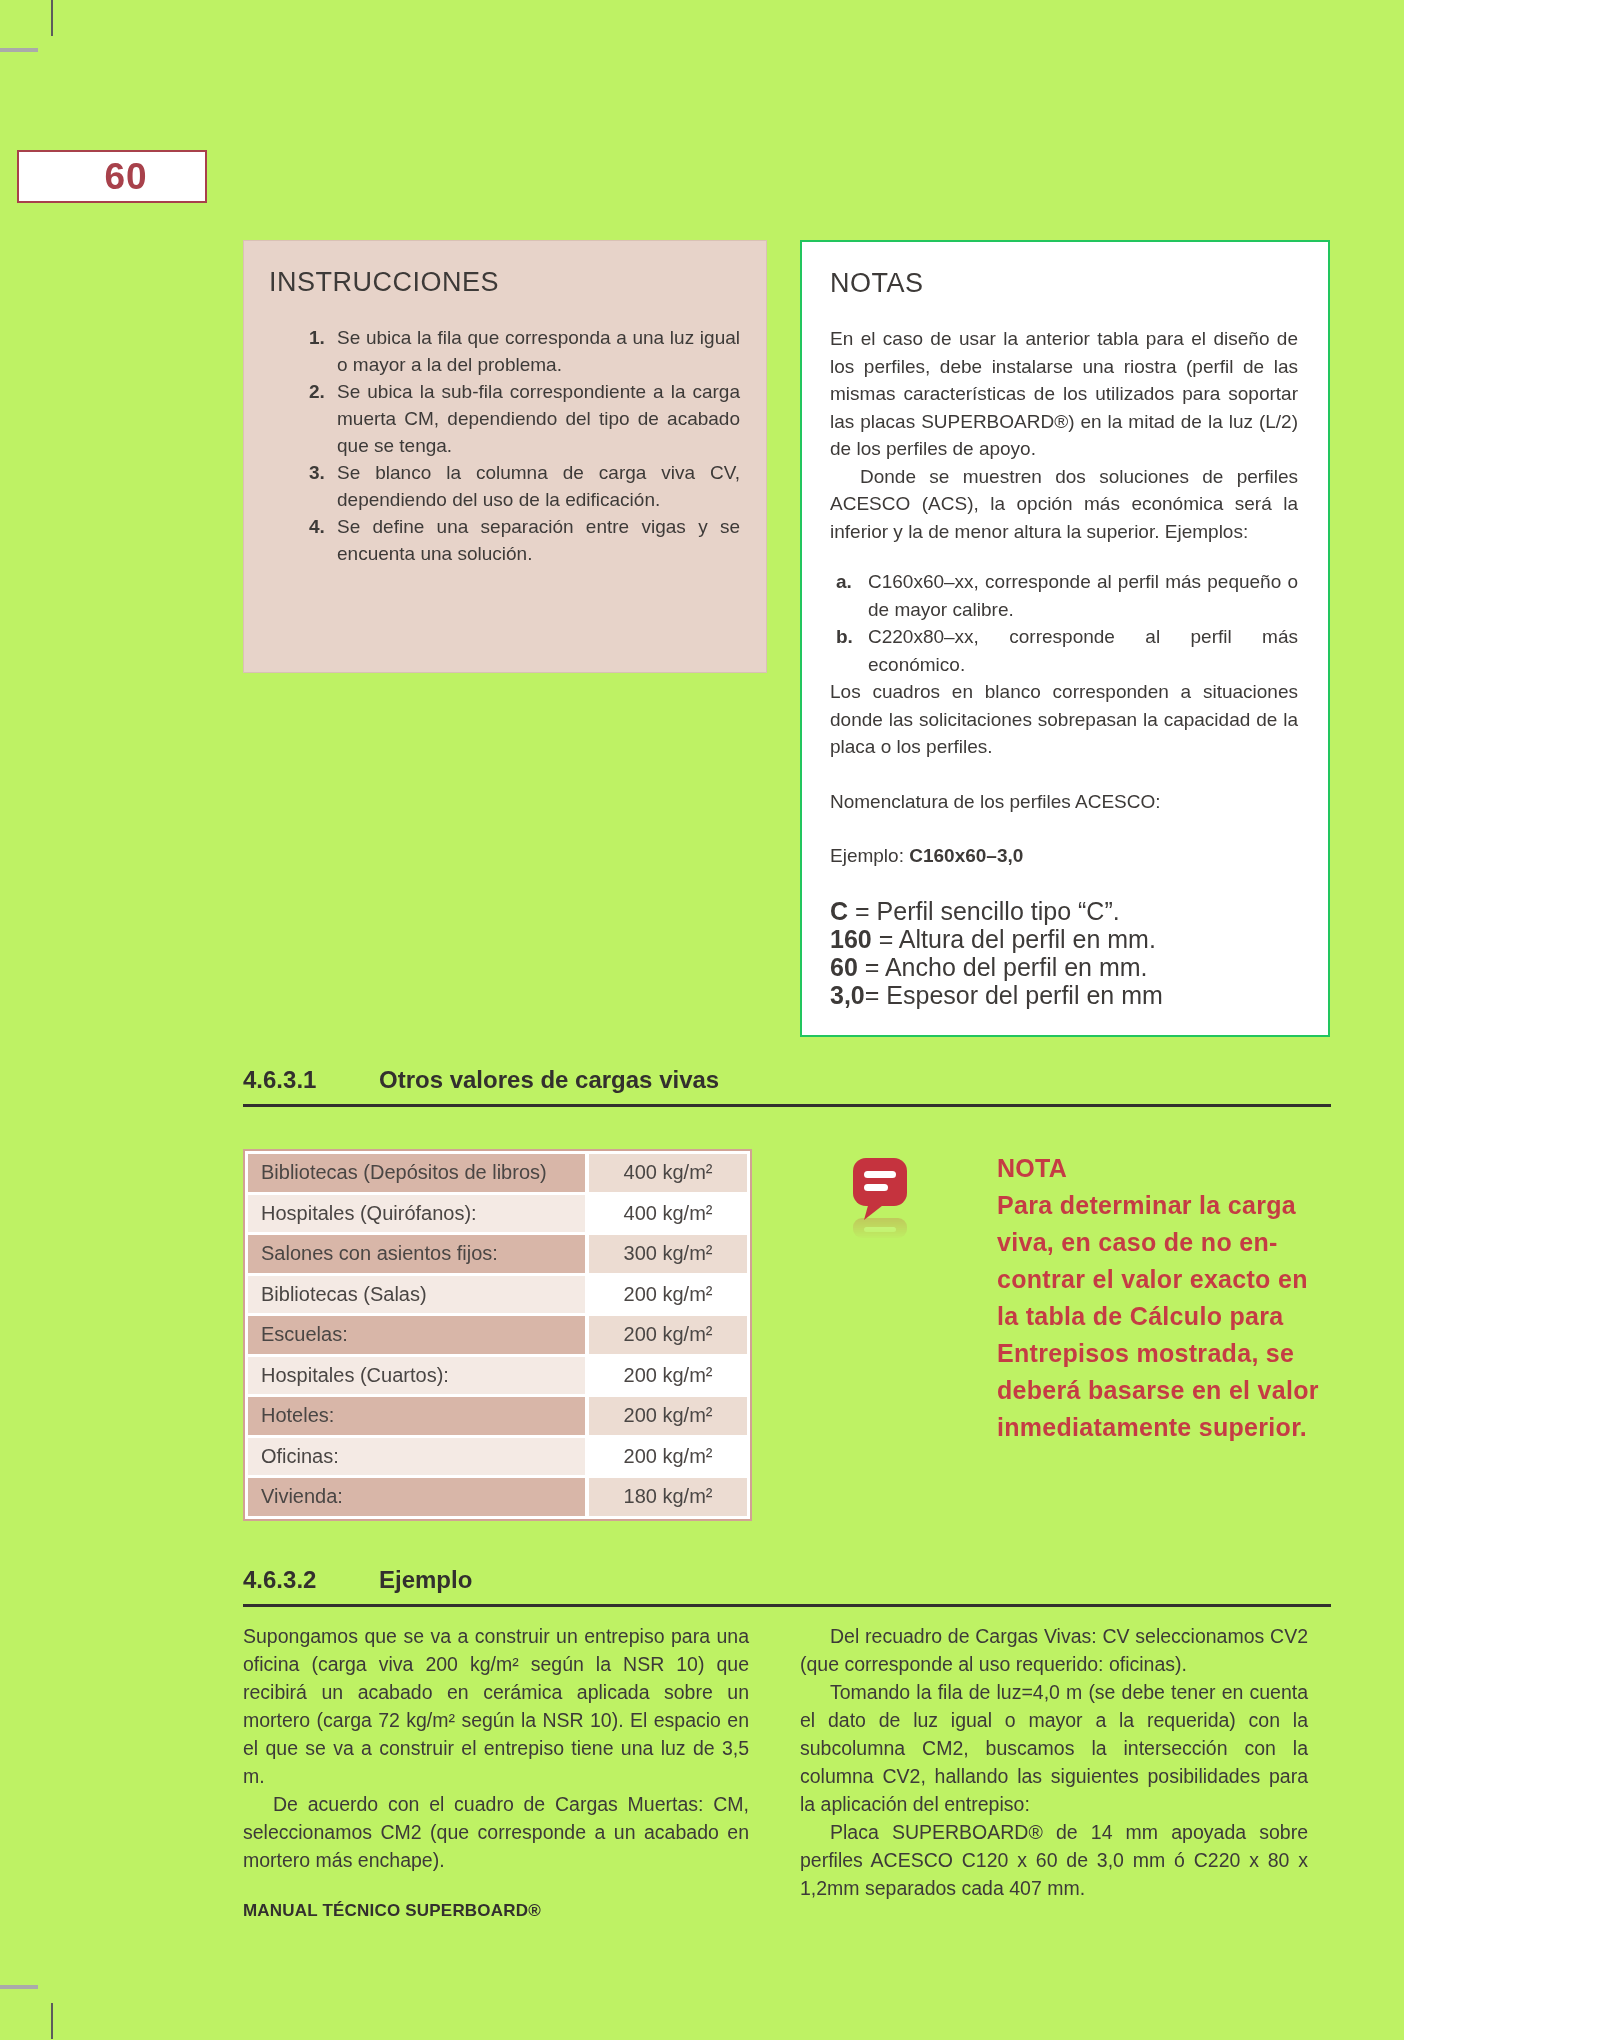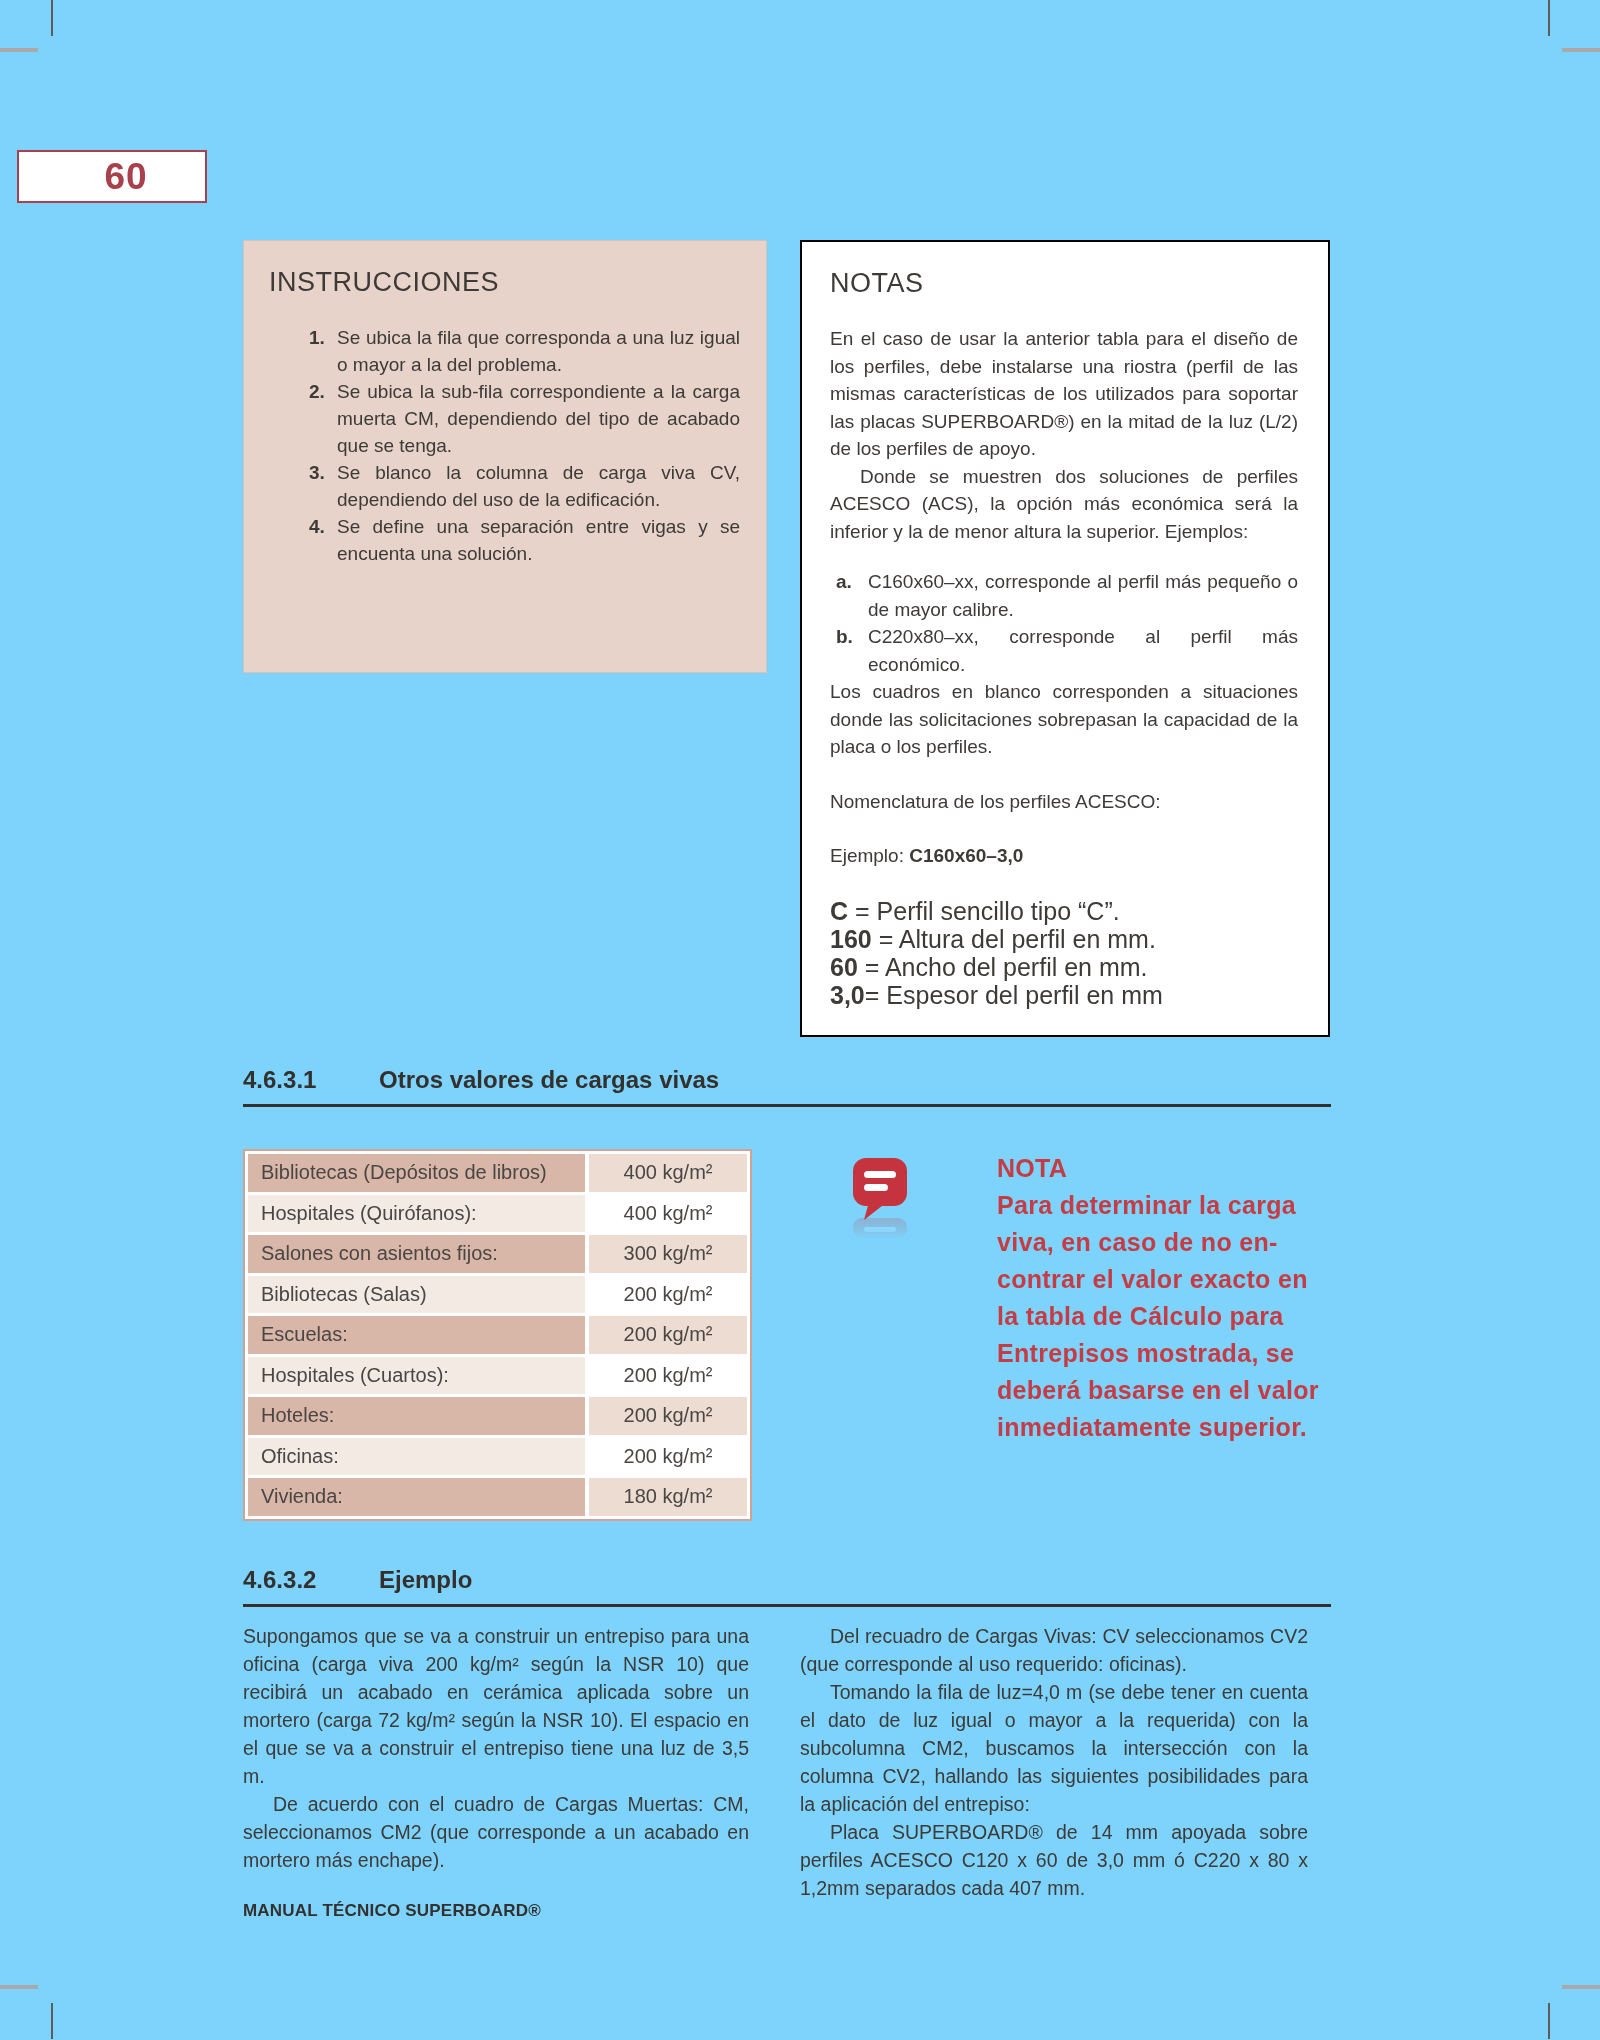--- a/index.html
+++ b/index.html
@@ -1,17 +1,17 @@
 <!DOCTYPE html>
 <html><head>
 <meta charset="utf-8">
 <style>
   html,body { margin:0; padding:0; background:#ffffff; }
   .page {
-    position:relative; width:1600px; height:2040px; background:#7dd3fc;
+    position:relative; width:1404px; height:2040px; background:#bef264;
     font-family:"Liberation Sans", sans-serif; color:#3d3a38; overflow:hidden;
   }
   
   .cm { position:absolute; }
   .cm-v { width:2px; height:36px; background:#5c5c5c; }
   .cm-h { width:38px; height:4px; background:#aaaaaa; }
 
   
   .pagenum {
     position:absolute; left:17px; top:150px; width:190px; height:53px;
@@ -28,21 +28,21 @@
   }
   .box-title { font-size:27px; color:#3d3a38; margin:0 0 26px 0; letter-spacing:0.5px; }
   .ins-item { display:flex; margin-left:40px; font-size:19px; line-height:27px; }
   .ins-num { font-weight:bold; min-width:28px; flex:none; }
   .ins-text { text-align:justify; }
   .ins-closing { margin:0; font-size:19px; line-height:27px; text-align:justify; }
 
   
   .notas {
     position:absolute; left:800px; top:240px; width:530px; height:797px;
-    background:#ffffff; border:2px solid #000000; box-sizing:border-box;
+    background:#ffffff; border:2px solid #22c55e; box-sizing:border-box;
     padding:26px 30px 0 28px; overflow:hidden;
   }
   .notas p { margin:0; font-size:19px; line-height:27.5px; text-align:justify; }
   .indent { text-indent:30px; }
   .nx-item { display:flex; font-size:19px; line-height:27.5px; margin-left:6px; }
   .nx-num { font-weight:bold; min-width:32px; flex:none; }
   .nx-text { text-align:justify; }
   .sp-before { margin-top:27px !important; }
   .sp-before-sm { margin-top:23px !important; }
   .nomen-line { font-size:25px; line-height:28px; }

